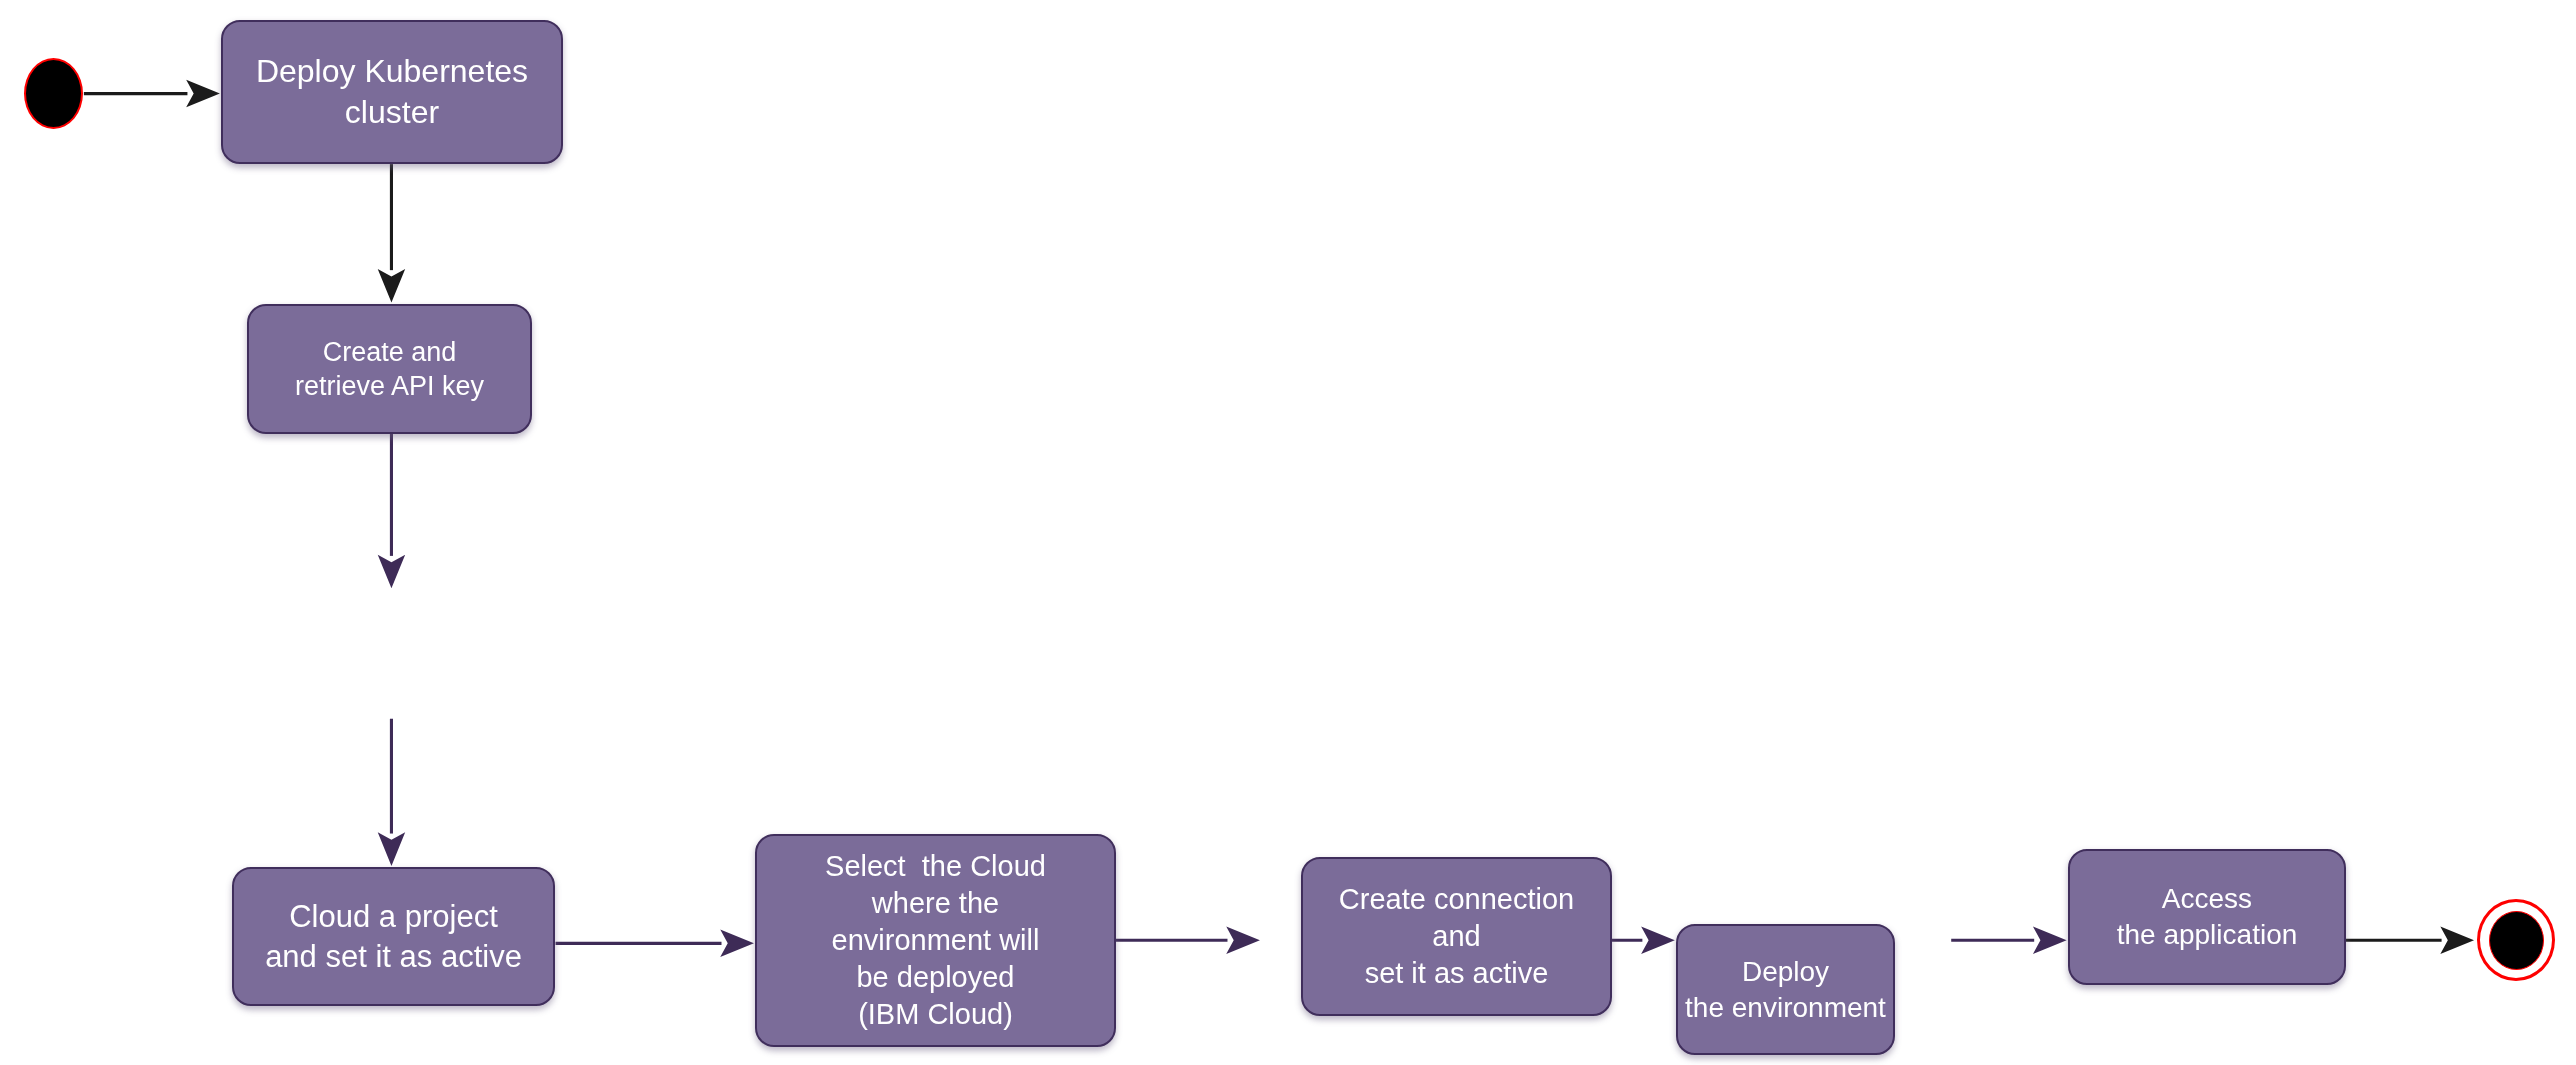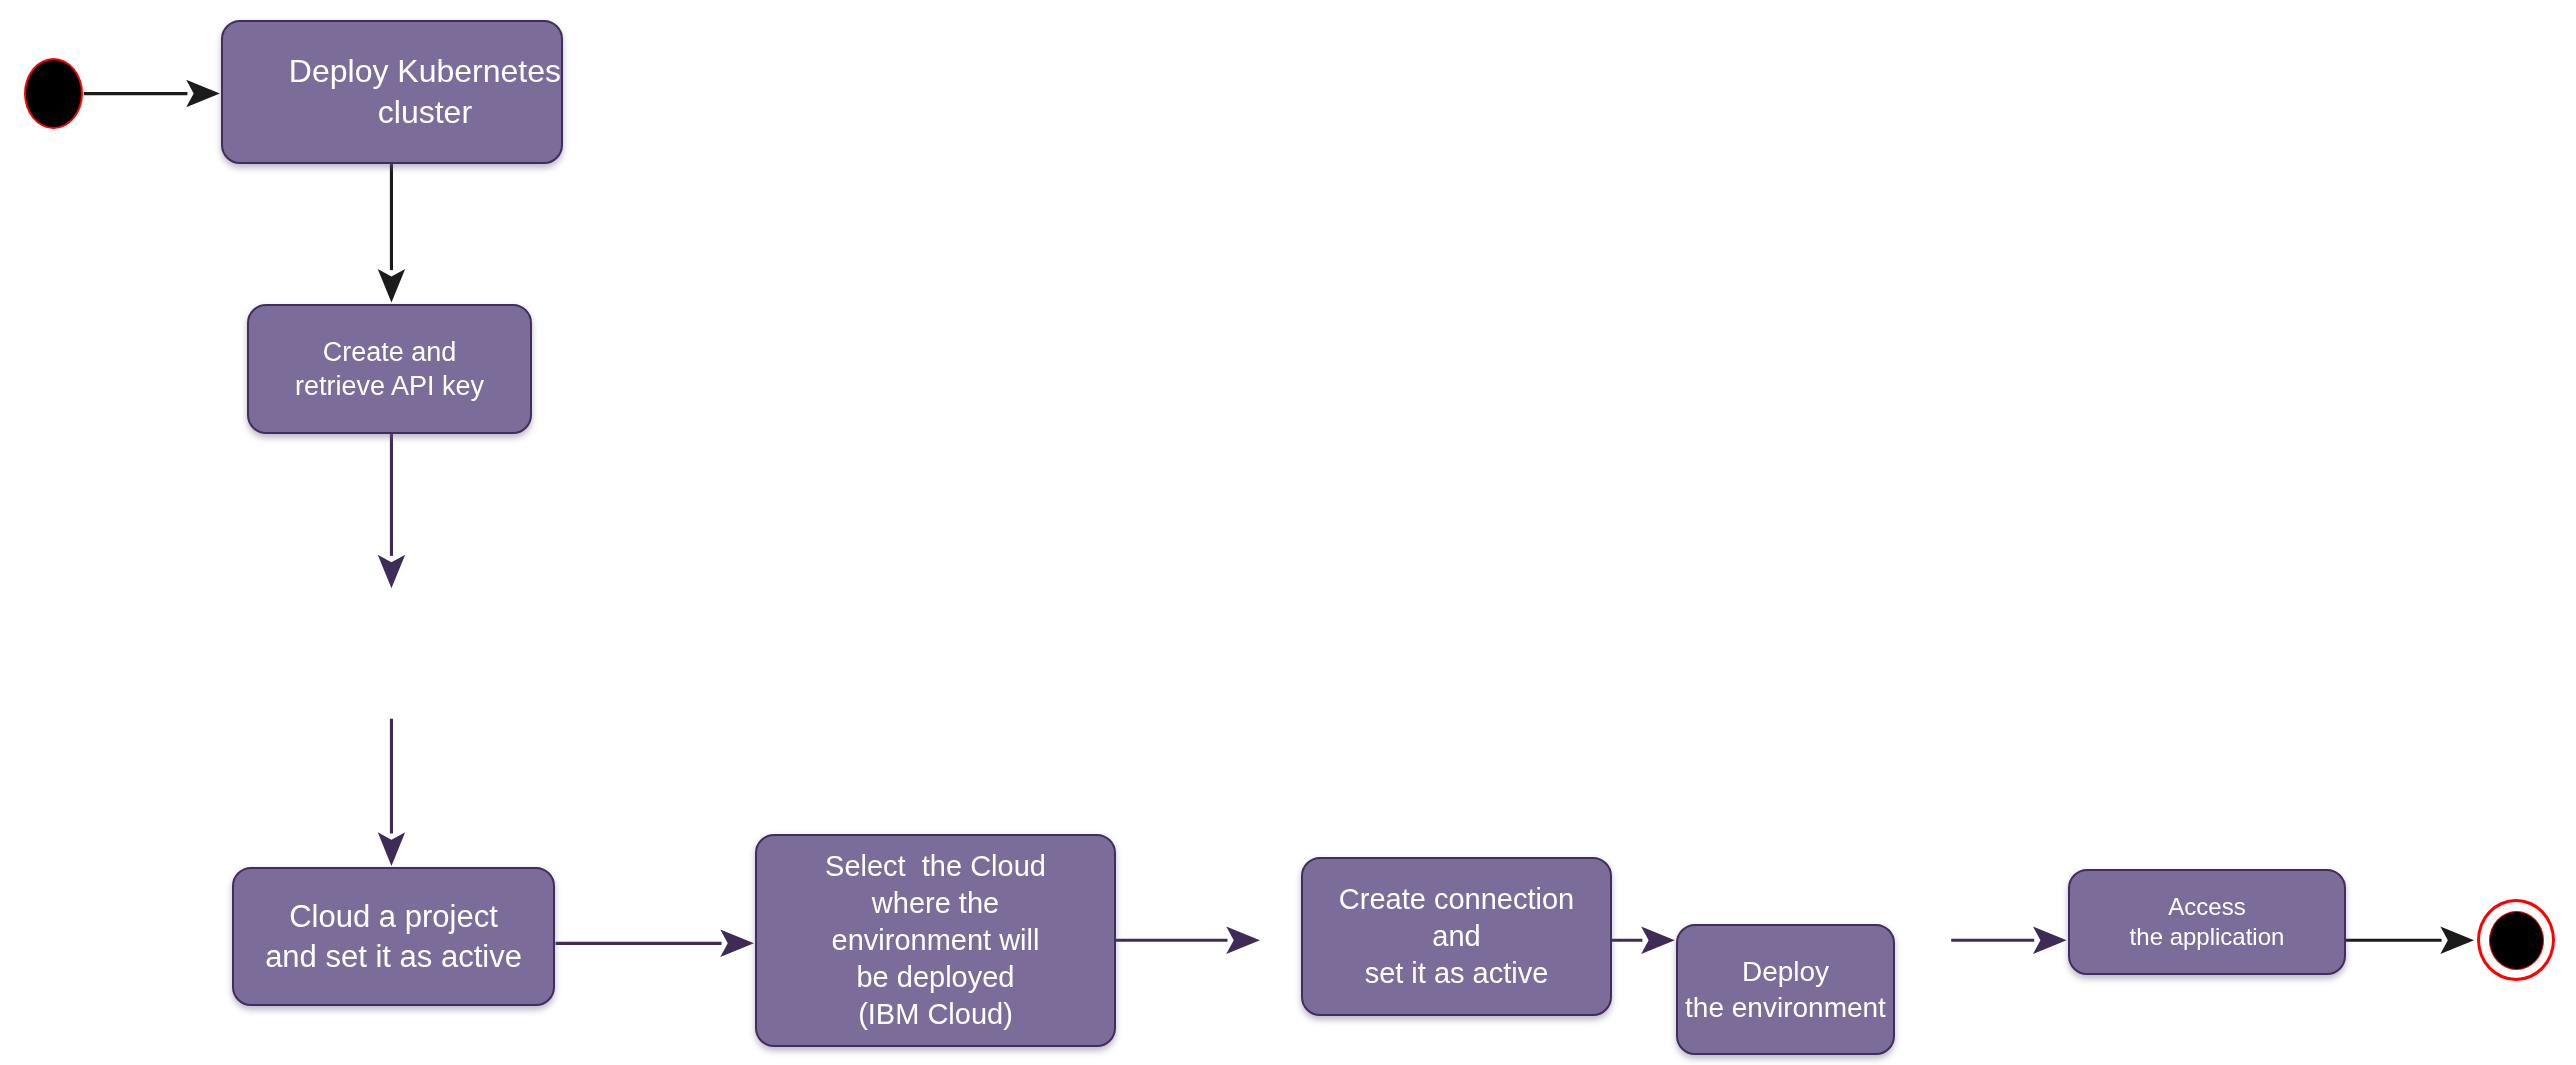--- a/index.html
+++ b/index.html
@@ -64,28 +64,28 @@
   }
   .state-final .core {
     box-sizing: border-box;
     width: 55px; height: 59px;
     background: var(--end-fill, #000000);
     border: 1.9px solid var(--end-ring, #fe0000);
     border-radius: 50%;
   }
 
   
-  .n1 { left: 221px;  top: 20px;   width: 342px; height: 144px; font-size: 32px; justify-content: flex-end; }
+  .n1 { left: 221px;  top: 20px;   width: 342px; height: 144px; font-size: 32px; }
   .n2 { left: 247px;  top: 304px;  width: 285px; height: 130px; font-size: 27px; }
   .n3 { left: 216px;  top: 590px;  width: 352px; height: 129px; font-size: 31px; }
   .n4 { left: 232px;  top: 867px; width: 323px; height: 139px; font-size: 31px; }
   .n5 { left: 755px; top: 834px; width: 361px; height: 213px; font-size: 29px; }
   .n6 { left: 1261px; top: 857px; width: 311px; height: 159px; font-size: 29px; margin-left: 40px; }
   .n7 { left: 1676px; top: 878px; width: 219px; height: 131px; font-size: 28px; margin-top: 46px; }
-  .n8 { left: 2068px; top: 869px; width: 278px; height: 106px; font-size: 24px; }
+  .n8 { left: 2068px; top: 849px; width: 278px; height: 136px; font-size: 28px; }
 </style>
 </head>
 <body>
 
 <div class="canvas">
 
   <svg class="edges" viewBox="0 0 4128 1707" xmlns="http://www.w3.org/2000/svg">
 
     <g class="edge-black">
       <line x1="134" y1="150" x2="300" y2="150"></line>

